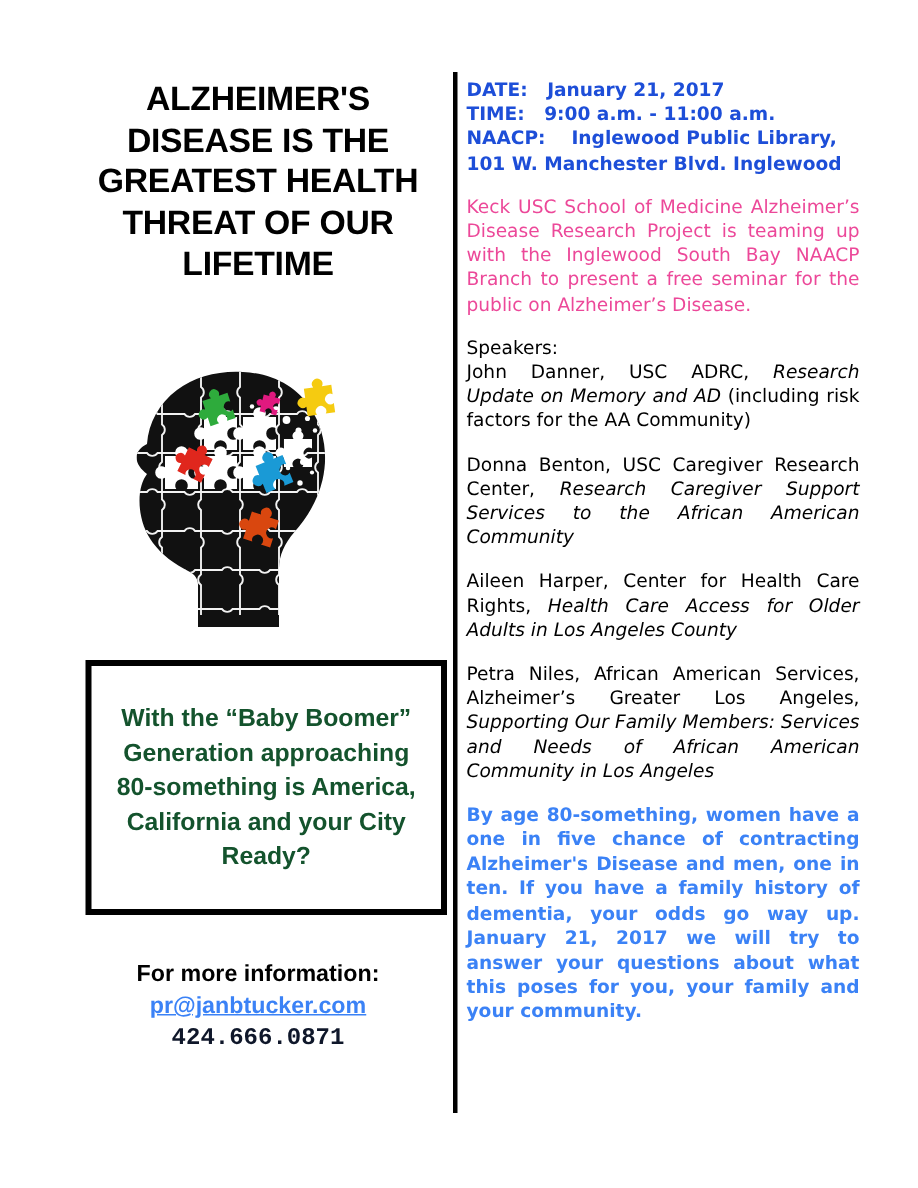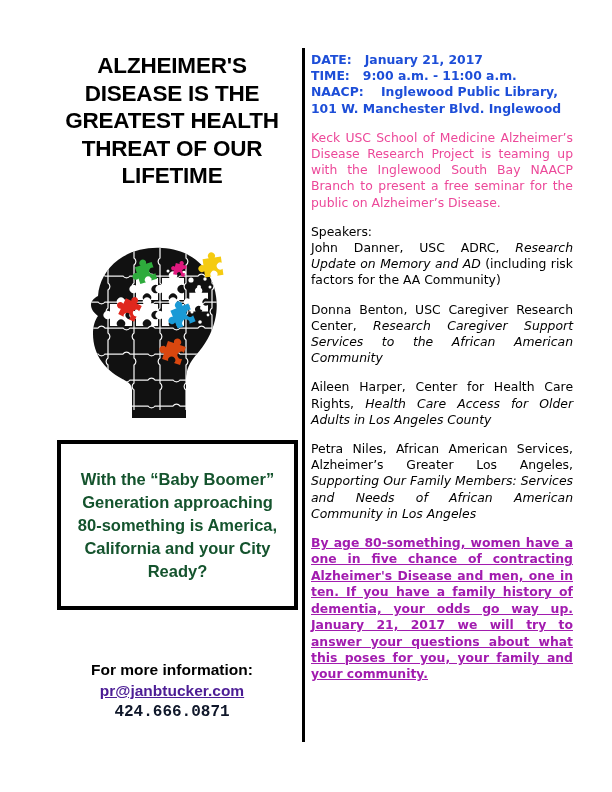--- a/index.html
+++ b/index.html
@@ -92,36 +92,35 @@
     padding: 0 9px;
   }
 
   
   .contact {
     position: absolute;
     left: 46px;
     top: 639px;
     width: 252px;
     text-align: center;
-    margin-top: 20px;
   }
   .contact-lead {
     font-family: "Liberation Sans", sans-serif;
     font-weight: bold;
     font-size: 15.5px;
     line-height: 21px;
     color: #000000;
     margin: 0;
   }
   .contact-email {
     font-family: "Liberation Sans", sans-serif;
     font-weight: bold;
     font-size: 15.5px;
     line-height: 21px;
-    color: #4c1d95;
+    color: #3b82f6;
     text-decoration: underline;
     margin: 0;
     cursor: pointer;
     display: inline-block;
   }
   .contact-phone {
     font-family: Liberation Mono, monospace;
     font-weight: bold;
     font-size: 16px;
     line-height: 22px;
@@ -179,25 +178,24 @@
     line-height: 16.2px;
     color: #000000;
     margin: 0;
   }
 
   .closing-para {
     font-family: "DejaVu Sans", sans-serif;
     font-weight: bold;
     font-size: 12.4px;
     line-height: 16.4px;
-    color: #a21caf;
+    color: #3b82f6;
     margin: 0;
     text-align: justify;
     text-justify: inter-word;
-    text-decoration: underline;
   }
 </style>
 </head>
 <body>
 
 <div id="flyer">
 
   <div class="divider"></div>
 
   <div class="left-col">

